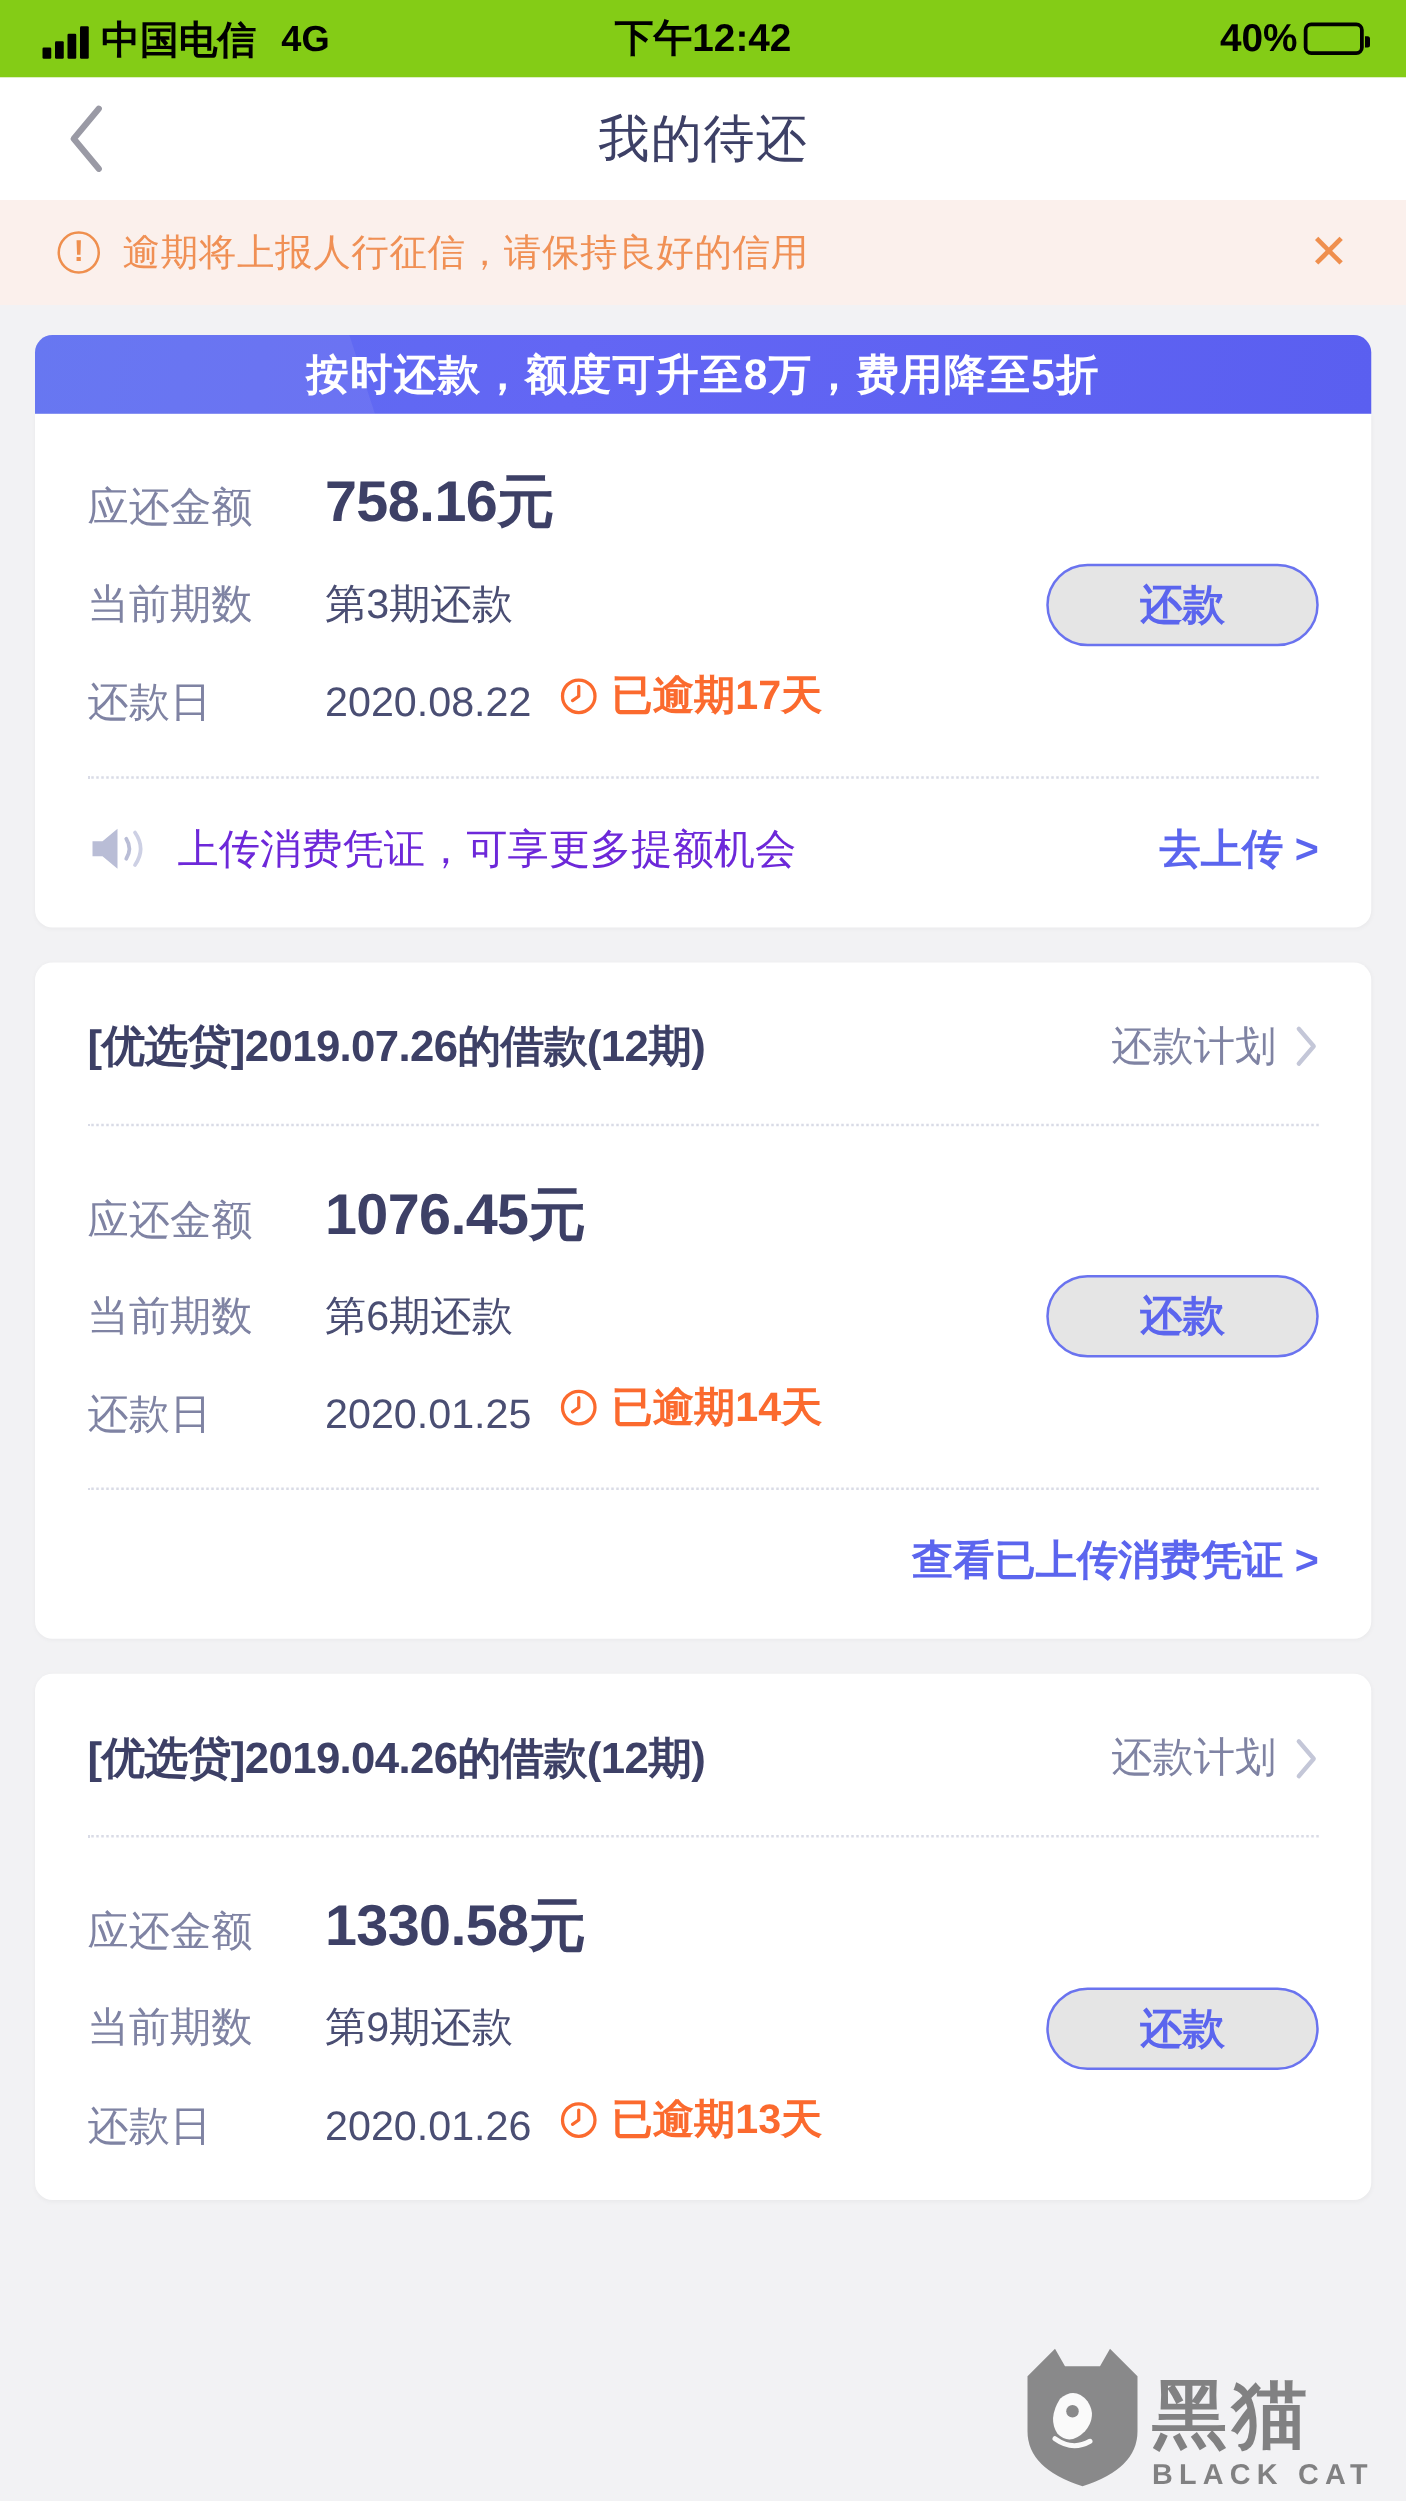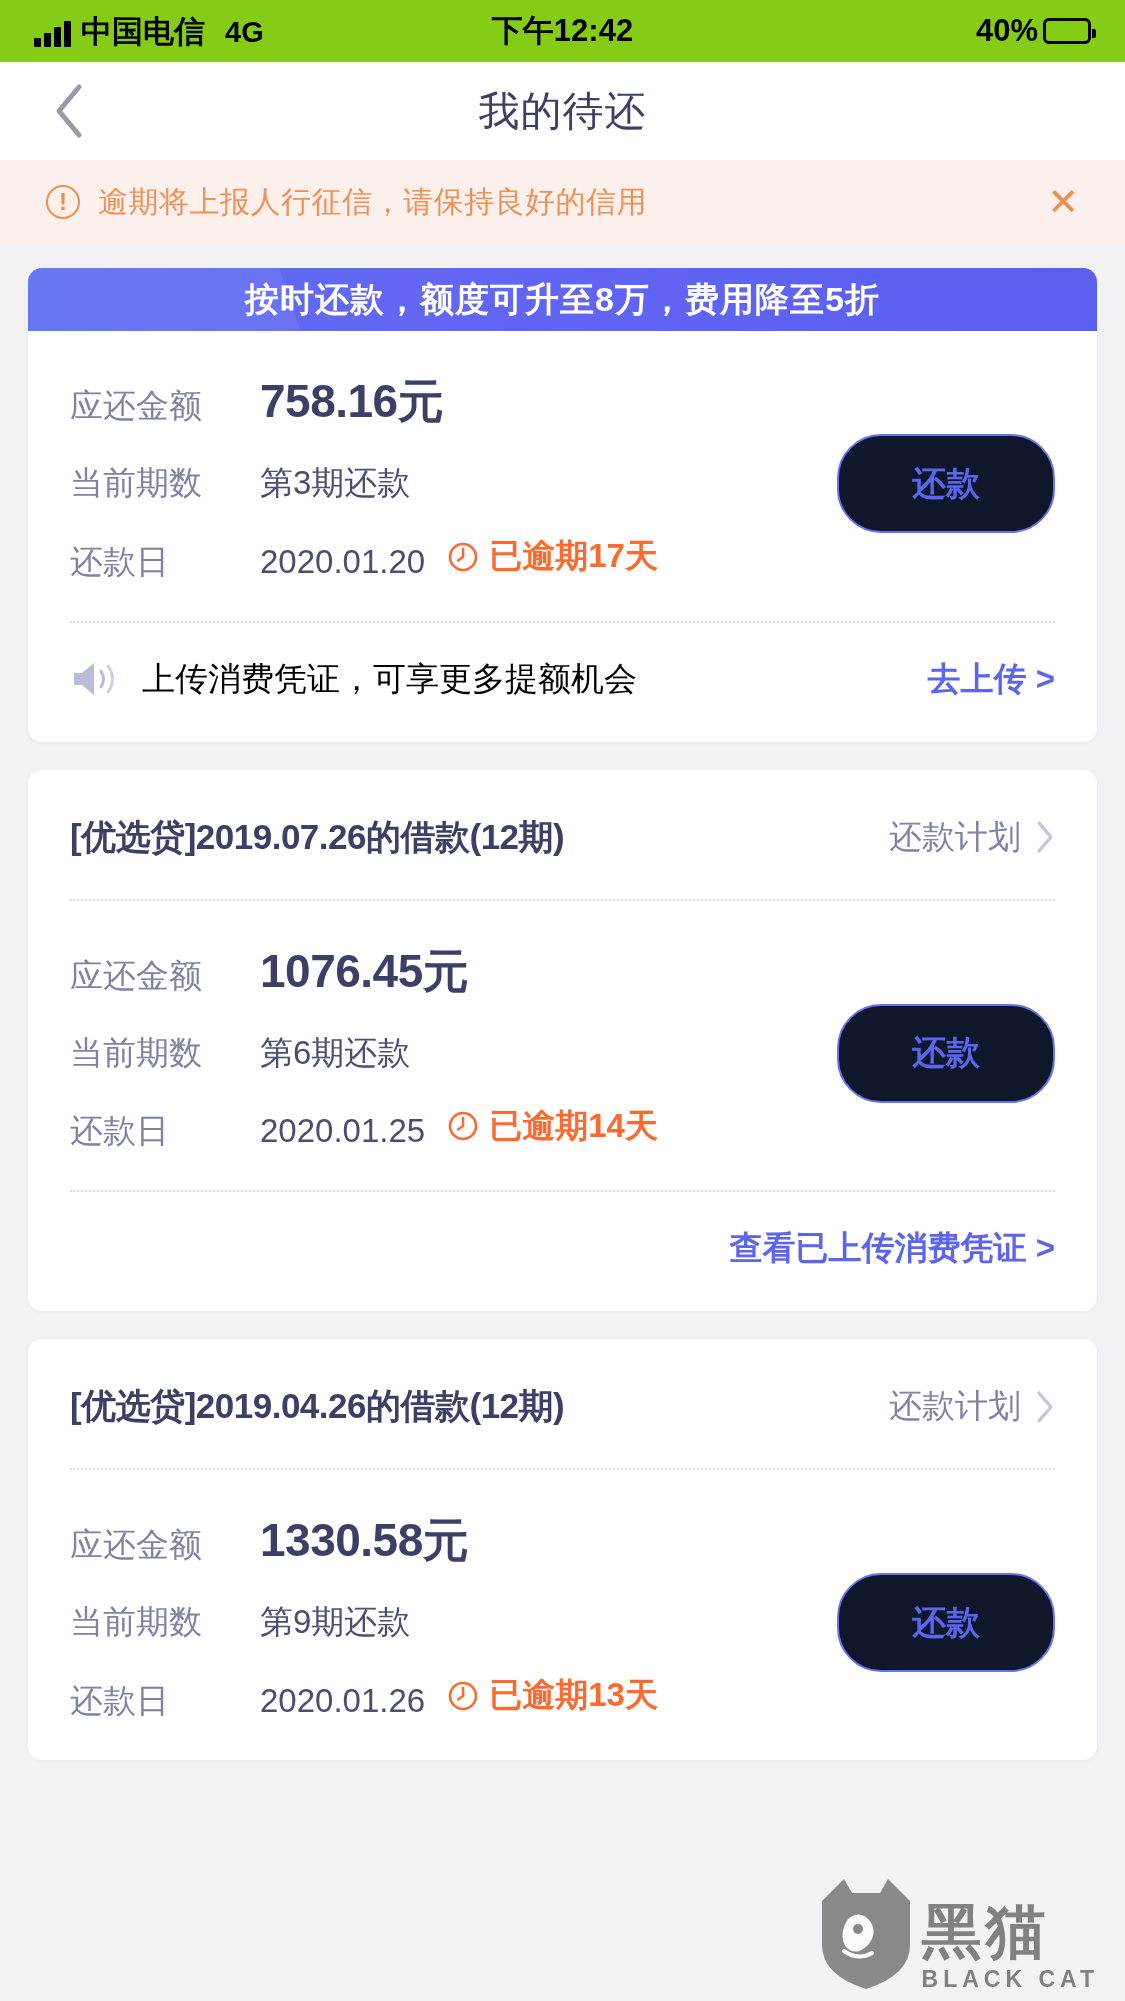--- a/index.html
+++ b/index.html
@@ -135,33 +135,33 @@
   .row .v { font-size: 33px; color: #4a4e73; }
   .amount { font-size: 46px; color: #3d4066; font-weight: bold; letter-spacing: -0.5px; }
   .overdue {
     display: inline-flex; align-items: center; gap: 10px;
     margin-left: 22px; color: #fb6a2e; font-size: 33px; font-weight: bold;
   }
   .clock { display: block; }
 
   .repay-btn {
     flex: 0 0 auto; align-self: center;
-    width: 218px; height: 99px;
+    width: 218px; height: 66px;
     border: 2px solid #6a73ef; border-radius: 44px;
     display: flex; align-items: center; justify-content: center;
-    background: #0f172a; margin-left: 20px; margin-top: 12px;
+    background: #e5e5e5; margin-left: 20px; margin-top: 12px;
   }
   .repay-btn span { font-size: 34px; color: #5b65ee; font-weight: bold; }
 
   .card-foot {
     display: flex; align-items: center;
     padding: 34px 42px 40px 42px;
   }
   .speaker { margin-right: 22px; display: block; flex: 0 0 auto; }
-  .foot-text { font-size: 33px; color: #000000; }
+  .foot-text { font-size: 33px; color: #6d28d9; }
   .foot-link {
     margin-left: auto; display: flex; align-items: center; gap: 8px;
     font-size: 33px; color: #5b65ee; font-weight: bold;
   }
   .foot-link.solo { margin-left: auto; }
 
   
   .watermark {
     position: absolute; right: 26px; bottom: 10px;
     display: flex; align-items: flex-end; gap: 4px;
@@ -226,21 +226,21 @@
           <div class="row">
             <span class="k">应还金额</span>
             <span class="amount">758.16元</span>
           </div>
           <div class="row">
             <span class="k">当前期数</span>
             <span class="v">第3期还款</span>
           </div>
           <div class="row">
             <span class="k">还款日</span>
-            <span class="v">2020.01.20</span>
+            <span class="v">2020.08.22</span>
             <span class="overdue">
               <span>
                 <svg class="clock" width="32" height="32" viewBox="0 0 32 32" fill="none">
                   <circle cx="16" cy="16" r="13" stroke="#fb6a2e" stroke-width="2.6"></circle>
                   <path d="M16 8 L16 16 L11 19.5" stroke="#fb6a2e" stroke-width="2.6" stroke-linecap="round" stroke-linejoin="round"></path>
                 </svg>
               </span>
               <span>已逾期17天</span>
             </span>
           </div>

